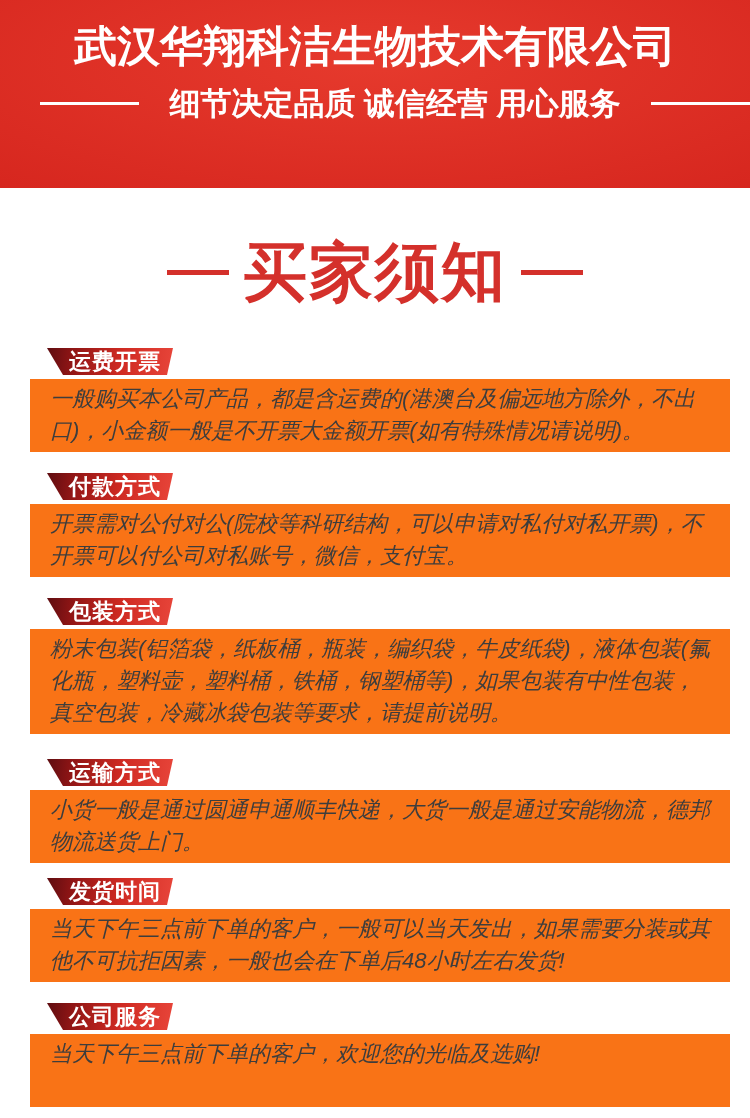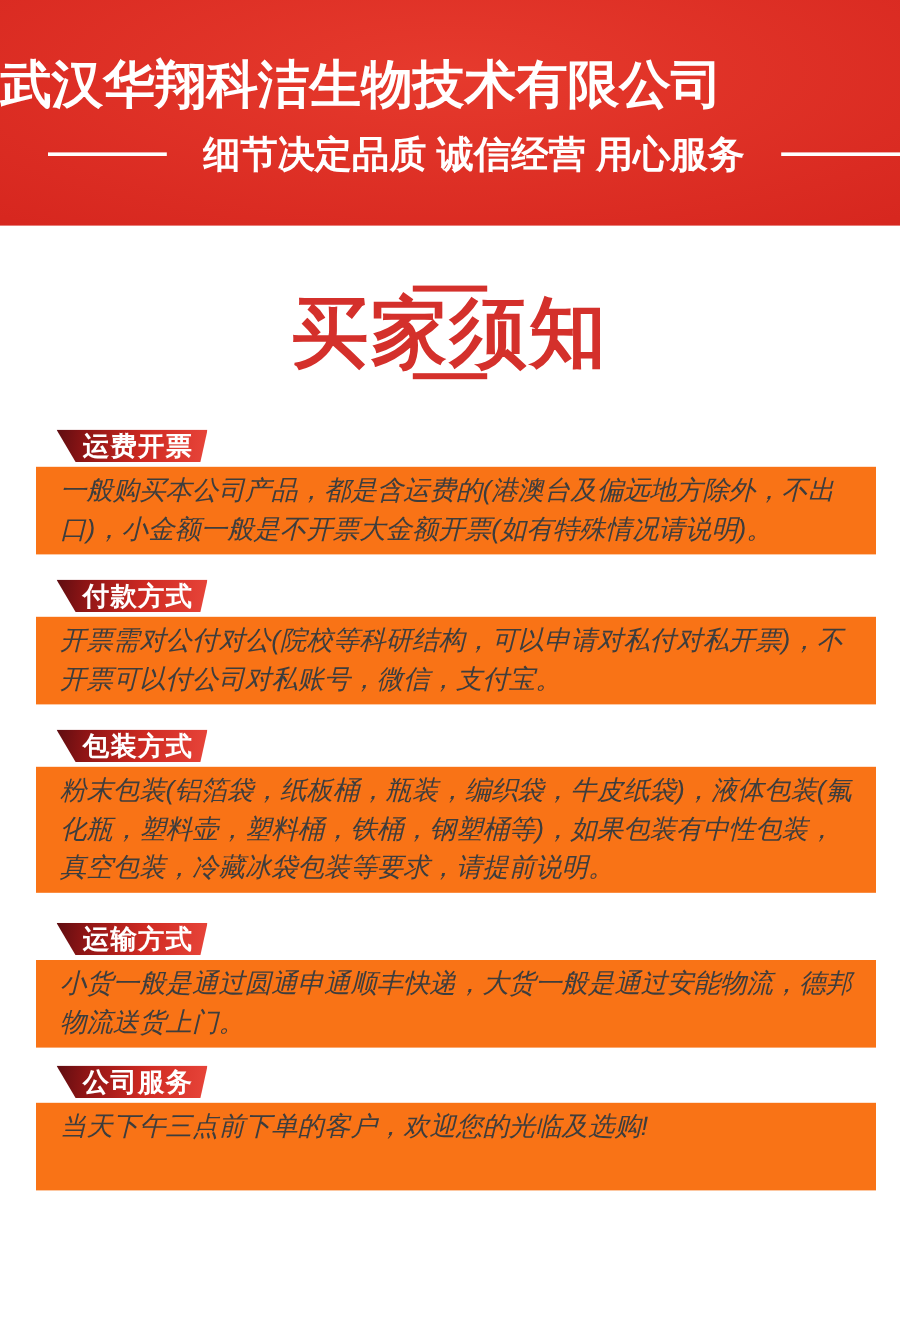--- a/index.html
+++ b/index.html
@@ -13,21 +13,22 @@
 
   
   .hero{
     height:188px;
     background:radial-gradient(140% 170% at 50% 32%, #e63a2d 0%, #d7271f 52%, #b01d18 88%, #9c1713 100%);
     position:relative;
     overflow:hidden;
   }
   .company-name{
     margin:0;
-    padding-top:48px;
+    padding-top:23px;
+    text-align:center;
     color:#ffffff;
     font-size:43px;
     font-weight:bold;
     line-height:1.1;
     letter-spacing:0px;
   }
   .slogan-row{
     margin-top:15px;
     display:flex;
     align-items:center;
@@ -46,21 +47,20 @@
     margin:0 30px;
     white-space:nowrap;
   }
 
   
   .title-row{
     margin:50px 0 42px;
     display:flex;
     align-items:center;
     justify-content:center;
-    flex-direction:column;
   }
   .page-title{
     margin:0 14px;
     color:#d4302b;
     font-size:64px;
     line-height:68px;
     font-weight:bold;
     letter-spacing:2px;
     white-space:nowrap;
   }
@@ -161,20 +161,28 @@
 
   <section class="notice-section">
     <div class="ribbon">
       <span class="ribbon-text">运输方式</span>
     </div>
     <div class="box">
       <p class="body-text">小货一般是通过圆通申通顺丰快递，大货一般是通过安能物流，德邦物流送货上门。</p>
     </div>
   </section>
 
+  <section class="notice-section">
+    <div class="ribbon">
+      <span class="ribbon-text">发货时间</span>
+    </div>
+    <div class="box">
+      <p class="body-text">当天下午三点前下单的客户，一般可以当天发出，如果需要分装或其他不可抗拒因素，一般也会在下单后48小时左右发货!</p>
+    </div>
+  </section>
 
   <section class="notice-section">
     <div class="ribbon">
       <span class="ribbon-text">公司服务</span>
     </div>
     <div class="box">
       <p class="body-text">当天下午三点前下单的客户，欢迎您的光临及选购!</p>
     </div>
   </section>
 </main>

